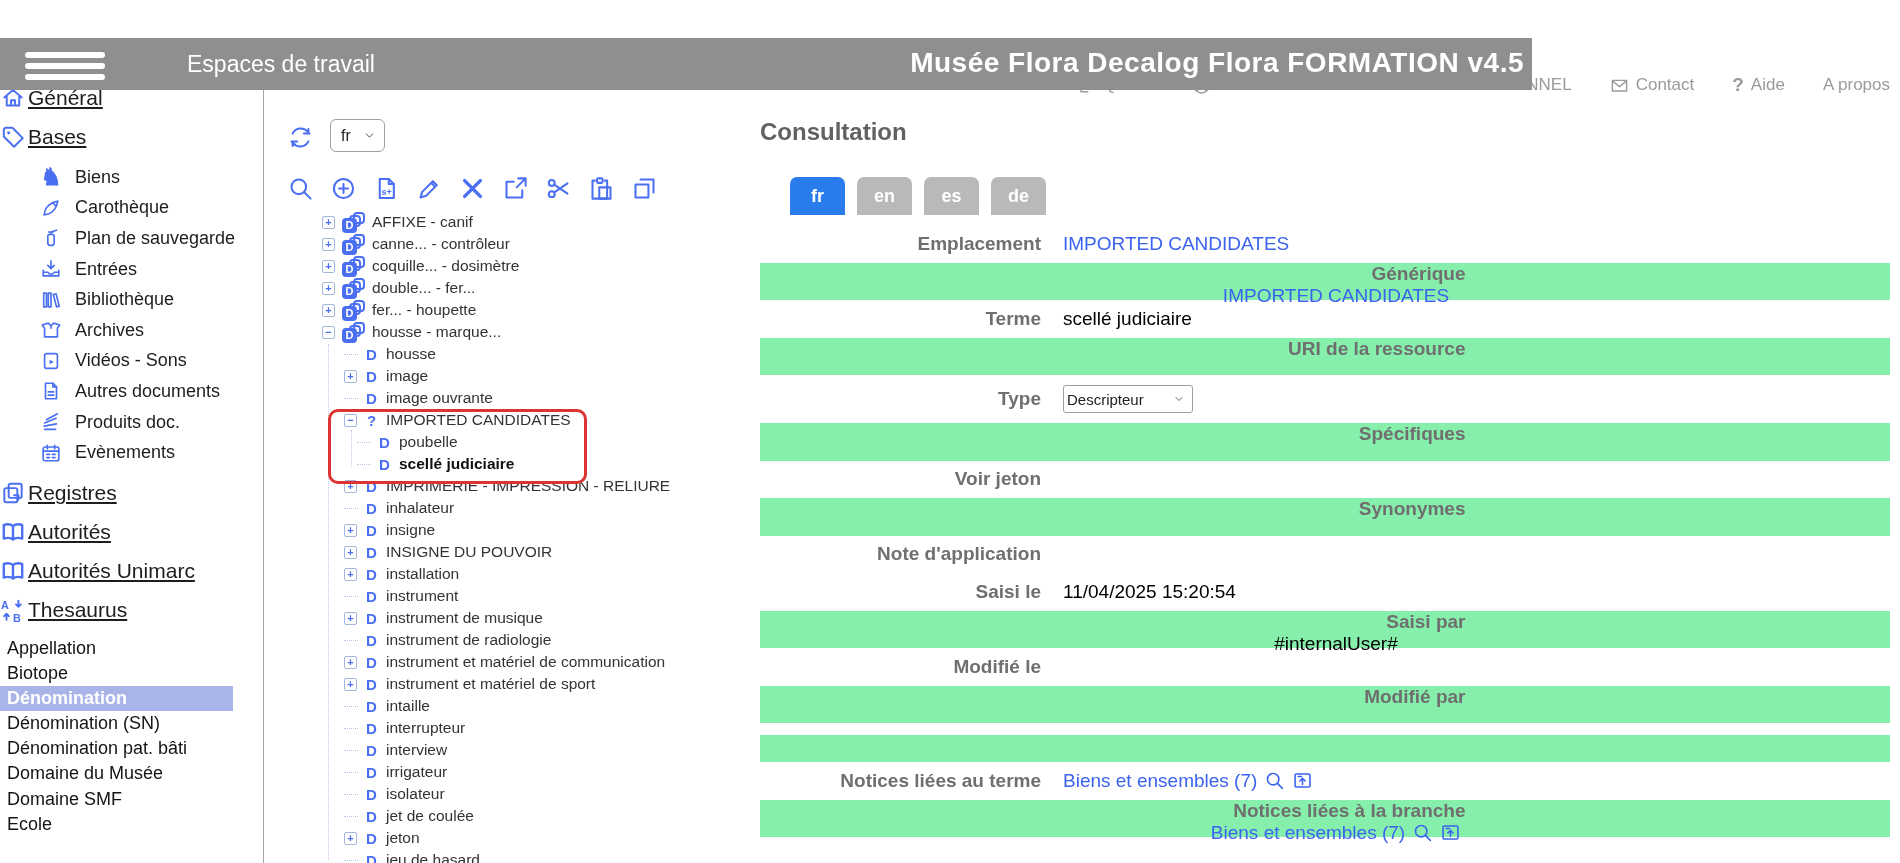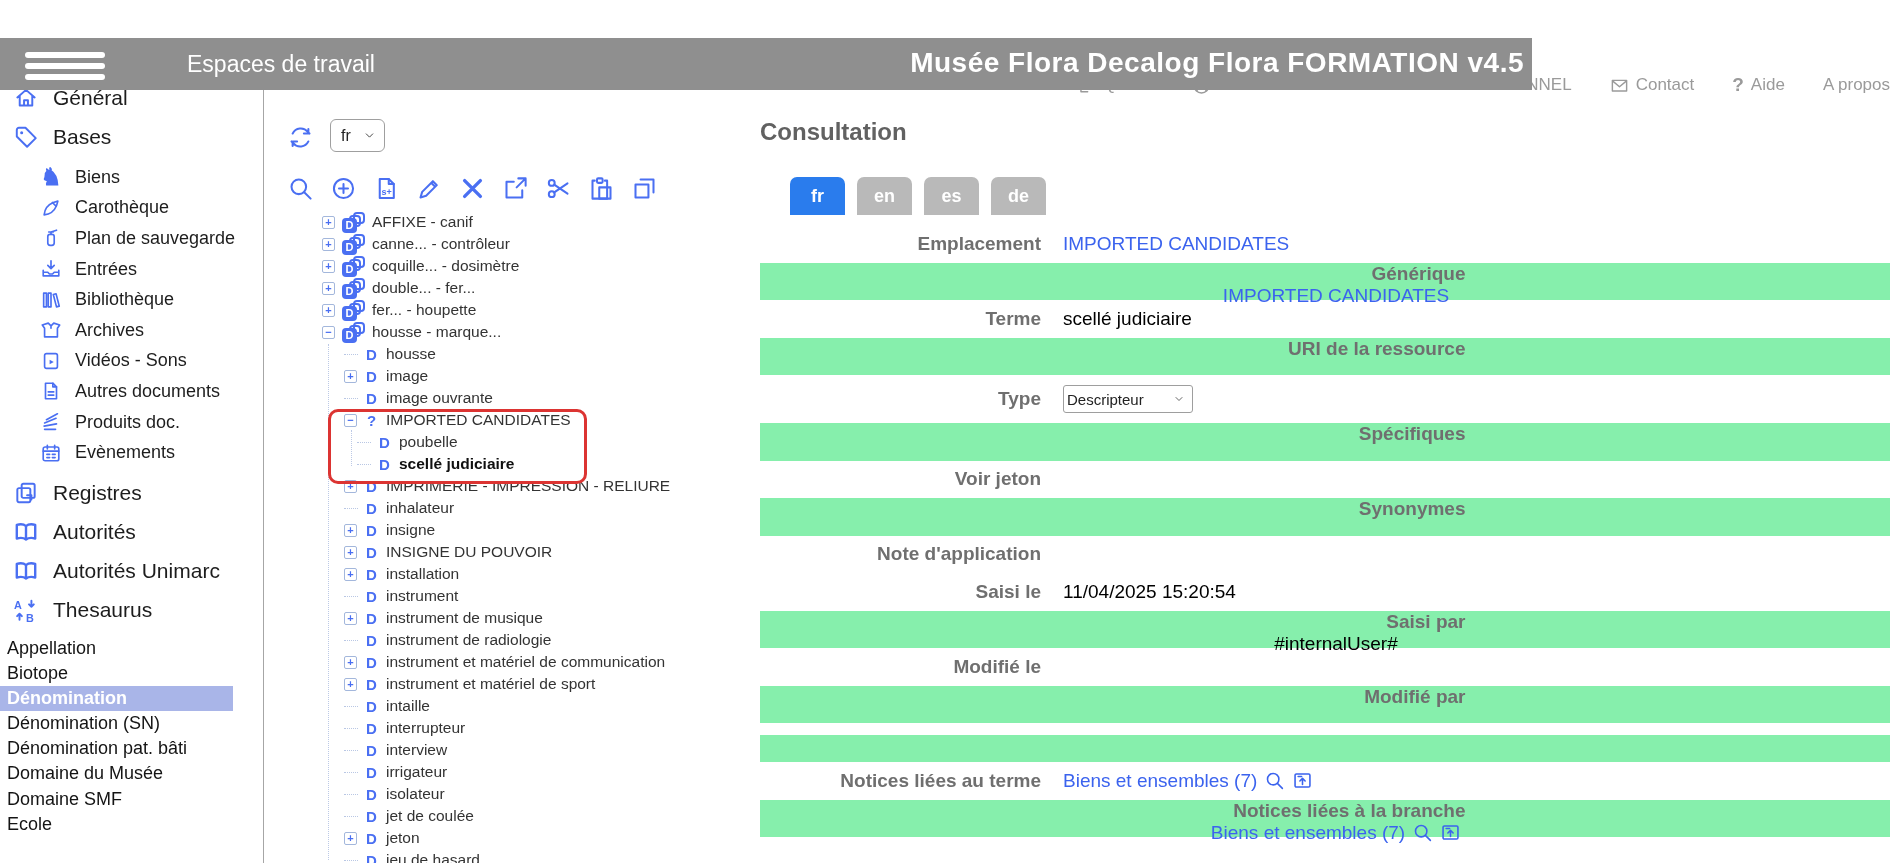--- a/index.html
+++ b/index.html
@@ -9,21 +9,21 @@
   
   .topbar{position:absolute;left:0;top:0;width:1532px;height:52px;background:#8f8f8f;z-index:5;margin-top:38px;}
   .burger{position:absolute;left:25px;top:14px;width:80px;cursor:pointer;}
   .burger div{height:6px;background:#fff;border-radius:3px;margin-bottom:5px;}
   .ws-label{position:absolute;left:187px;top:13px;font-size:23px;color:#fff;}
   .app-title{position:absolute;right:8px;top:9px;font-size:28px;font-weight:bold;color:#fff;letter-spacing:.5px;}
 
   
   .sidebar{position:absolute;left:0;top:52px;width:264px;height:811px;background:#fff;border-right:1px solid #a6a6a6;box-sizing:border-box;padding-top:26px;overflow:hidden;}
   .s-item{display:flex;align-items:center;color:#1d1d1d;cursor:pointer;white-space:nowrap;}
-  .s-item.l0{height:39px;padding-left:13px;font-size:21px;gap:14px;}
+  .s-item.l0{height:39px;font-size:21px;gap:2px;text-decoration:underline;}
   .s-item.l1{height:30.6px;padding-left:40px;font-size:18px;gap:13px;}
   .gapA{margin-top:6px;}
   .ic{display:inline-flex;align-items:center;justify-content:center;color:#4a6ff2;flex:none;}
   .ic svg{width:100%;height:100%;}
   .i26{width:26px;height:26px;}
   .i22{width:22px;height:22px;}
   .i19{width:19px;height:19px;}
   .i21{width:21px;height:21px;}
   .ic.txt{font-weight:bold;}
   .knight{font-size:24px;line-height:1;}

